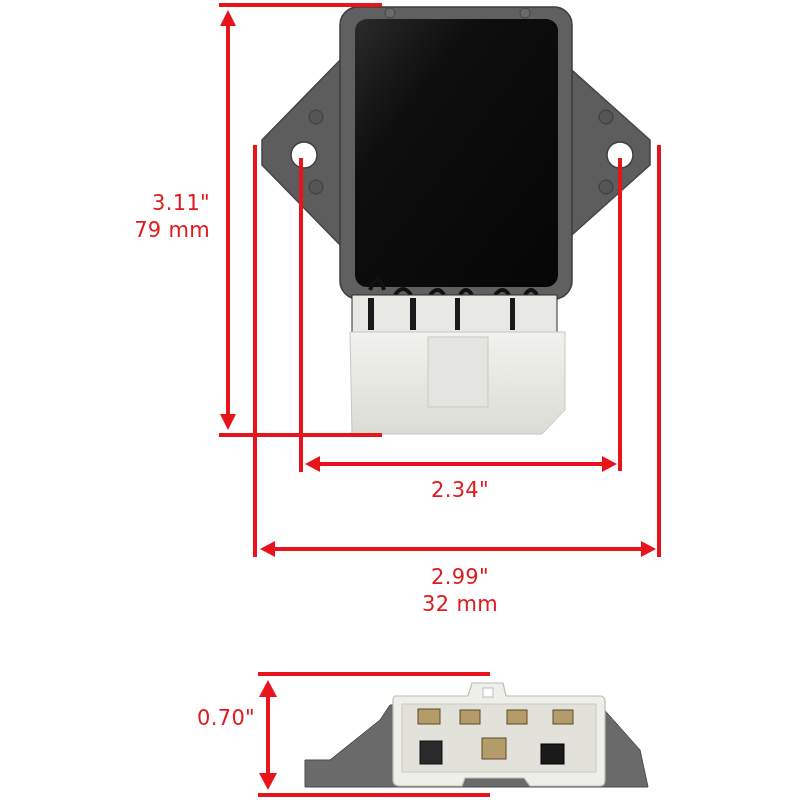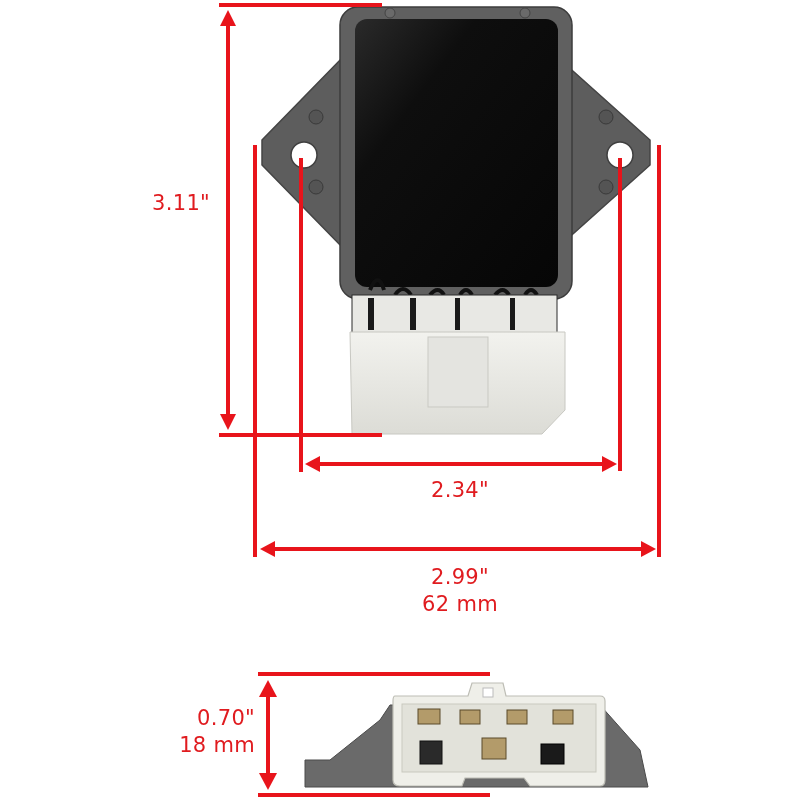--- a/index.html
+++ b/index.html
@@ -105,27 +105,27 @@
     <line x1="258" y1="674" x2="490" y2="674" stroke-width="4"></line>
     <line x1="258" y1="795" x2="490" y2="795" stroke-width="4"></line>
     <line x1="268" y1="692" x2="268" y2="776" stroke-width="4"></line>
     <polygon points="268,680 259,697 277,697" stroke="none"></polygon>
     <polygon points="268,790 259,773 277,773" stroke="none"></polygon>
   </g>
 </svg>
 
 <div class="dim-text right" style="left:110px; top:190px; width:100px;">
   <span>3.11"</span>
+  <span>79 mm</span>
 </div>
 
 <div class="dim-text center" style="left:390px; top:477px; width:140px;">
   <span>2.34"</span>
 </div>
 
 <div class="dim-text center" style="left:390px; top:564px; width:140px;">
   <span>2.99"</span>
-  <span>62 mm</span>
+  <span>32 mm</span>
 </div>
 
 <div class="dim-text right" style="left:150px; top:705px; width:105px;">
   <span>0.70"</span>
-  <span>18 mm</span>
 </div>
 
 </body></html>

